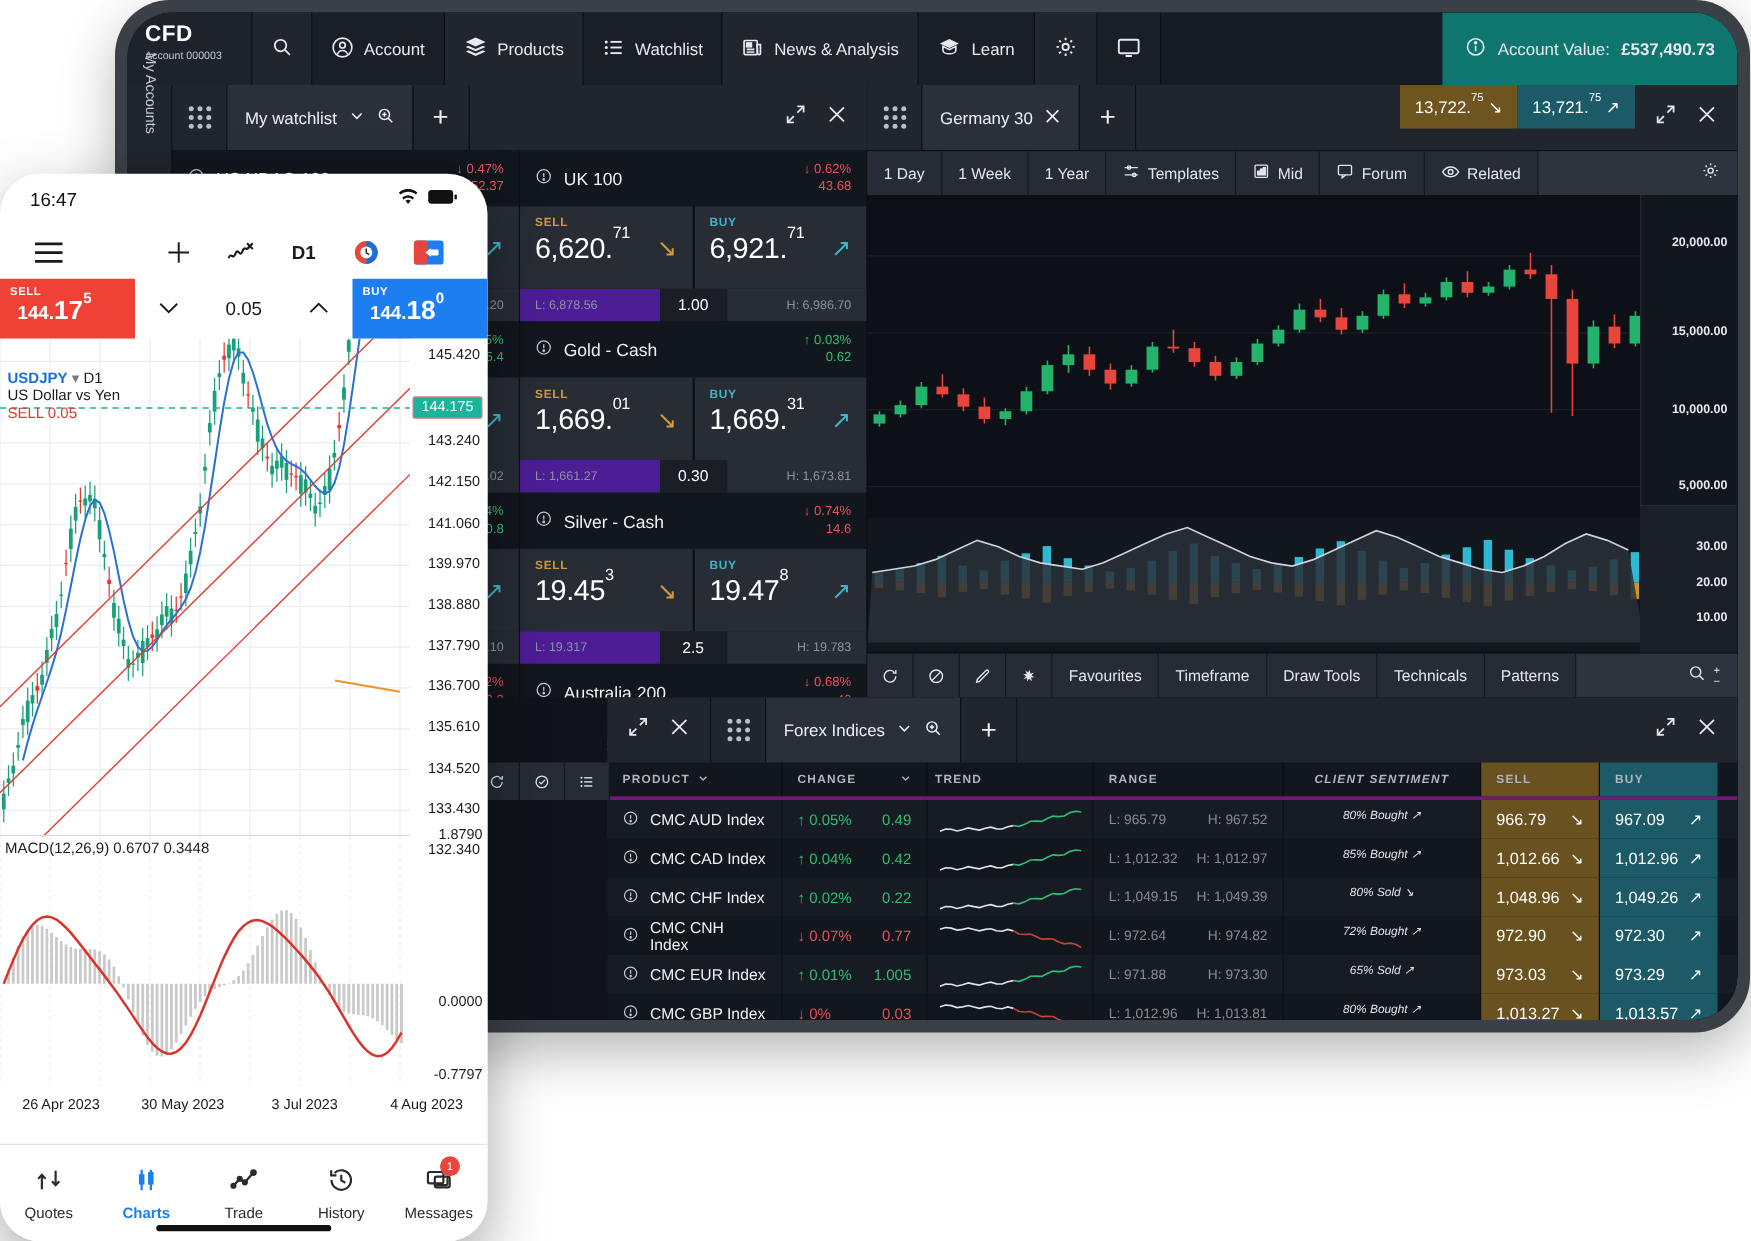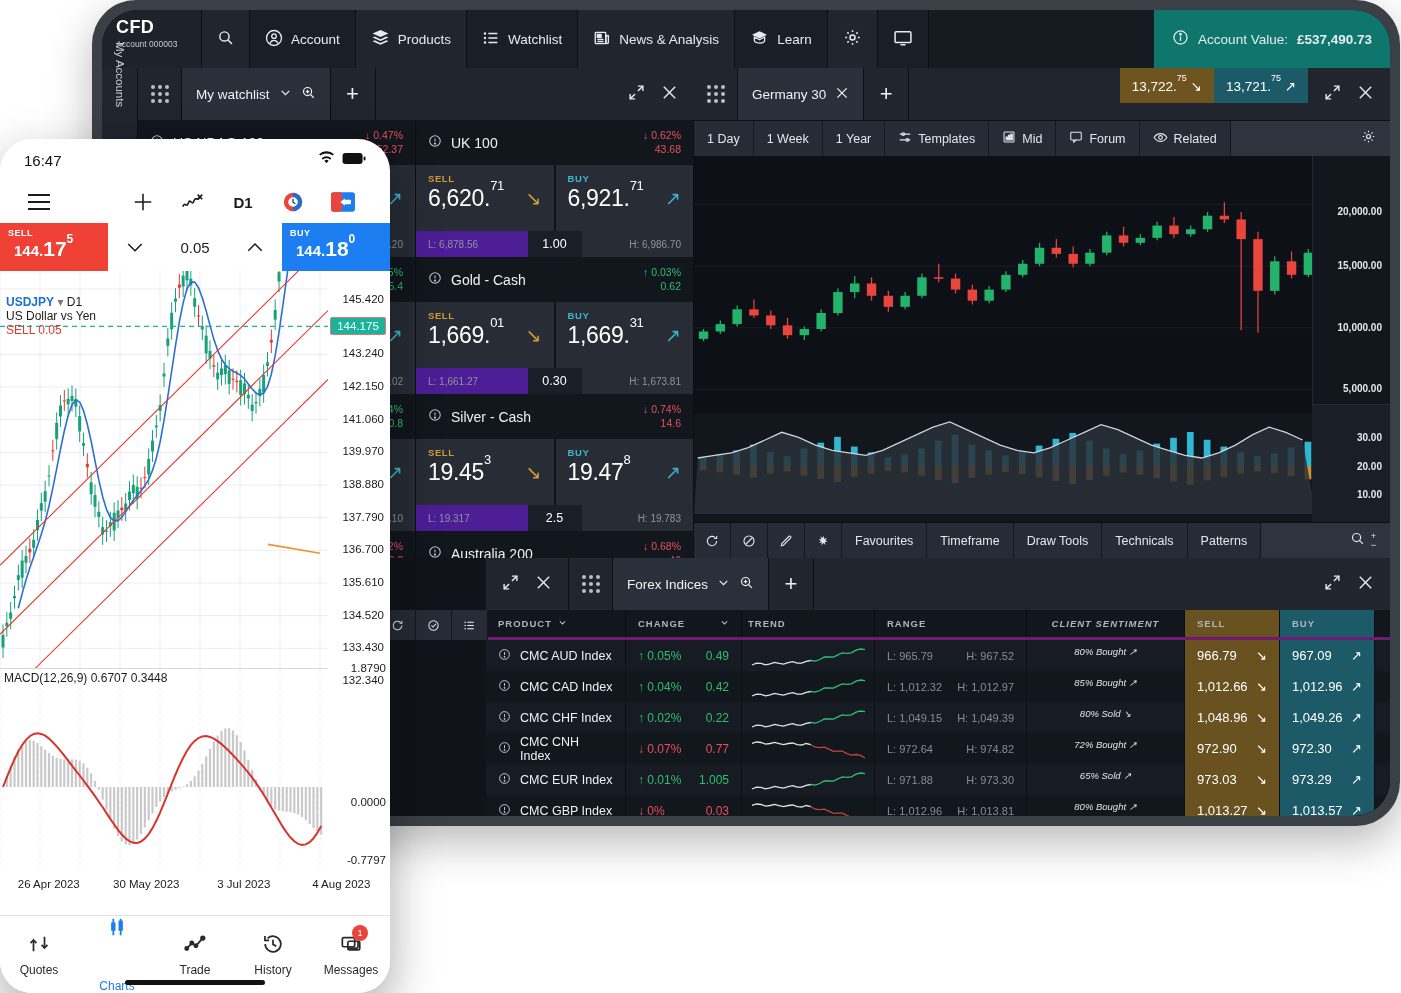--- a/index.html
+++ b/index.html
@@ -208,21 +208,21 @@
   .ph-sym .s1 { font-size: 12px; color: #1b1b1b; margin-top: 20px; }
   .ph-sym .s1 b { color: #1c6fd0; }
   .ph-sym .s2 { font-size: 12px; color: #1b1b1b; }
   .ph-sym .s3 { font-size: 12px; color: #e03a2f; }
   .ph-macd { position: absolute; left: 0; right: 62px; bottom: 58px; height: 200px; border-top: 1px solid #d9d9d9; }
   .ph-macd .lbl { position: absolute; left: 4px; top: 2px; font-size: 12px; color: #1b1b1b; z-index: 4; }
   .ph-dates { position: absolute; left: 0; right: 0; bottom: 36px; display: flex; font-size: 11.5px; color: #1b1b1b; }
   .ph-dates span { flex: 1; text-align: center; }
   .ph-nav { position: absolute; left: 0; right: 0; bottom: 0; height: 78px; background: #fff; border-top: 1px solid #e3e3e3; display: flex; }
   .ph-nav .ni { flex: 1; display: flex; flex-direction: column; align-items: center; justify-content: center; gap: 5px; color: #2a2a2a; font-size: 12px; position: relative; }
-  .ph-nav .ni.active { color: #1c7ef0; font-weight: 400; justify-content: space-between; }
+  .ph-nav .ni.active { color: #1c7ef0; font-weight: 700; }
   .ph-nav .badge {
     position: absolute; top: 9px; right: 22px; width: 16px; height: 16px; border-radius: 50%;
     background: #e8453c; color: #fff; font-size: 9px; display: flex; align-items: center; justify-content: center;
   }
   .home-ind { position: absolute; left: 50%; transform: translateX(-50%); bottom: 8px; width: 140px; height: 5px; border-radius: 3px; background: #111; }
 </style>
 </head>
 <body>
 
 <div class="stage">
@@ -934,21 +934,21 @@
                 <rect x="622.7567567567568" y="310" width="7.048648648648649" height="10.151428571428571" fill="#d0912f"></rect>
                 <rect x="640.3783783783783" y="285.7142857142857" width="7.048648648648649" height="24.285714285714285" fill="#2fb8d4"></rect>
                 <rect x="640.3783783783783" y="310" width="7.048648648648649" height="13.357142857142858" fill="#d0912f"></rect>
                 <path d="M4,302 L21.62162162162162,299.42857142857144 L39.24324324324324,296.85714285714283 L56.86486486486486,291.7142857142857 L74.48648648648648,284 L92.1081081081081,276.2857142857143 L109.72972972972973,281.42857142857144 L127.35135135135135,289.14285714285717 L144.97297297297297,294.2857142857143 L162.59459459459458,296.85714285714283 L180.2162162162162,299.42857142857144 L197.83783783783784,294.2857142857143 L215.45945945945945,286.57142857142856 L233.08108108108107,278.85714285714283 L250.7027027027027,271.14285714285717 L268.3243243243243,266 L285.94594594594594,273.7142857142857 L303.56756756756755,281.42857142857144 L321.18918918918916,289.14285714285717 L338.8108108108108,294.2857142857143 L356.4324324324324,296.85714285714283 L374.05405405405406,291.7142857142857 L391.6756756756757,284 L409.2972972972973,276.2857142857143 L426.9189189189189,268.57142857142856 L444.5405405405405,273.7142857142857 L462.16216216216213,281.42857142857144 L479.78378378378375,289.14285714285717 L497.4054054054054,294.2857142857143 L515.0270270270271,299.42857142857144 L532.6486486486486,302 L550.2702702702702,296.85714285714283 L567.8918918918919,289.14285714285717 L585.5135135135135,278.85714285714283 L603.1351351351351,271.14285714285717 L620.7567567567568,276.2857142857143 L638.3783783783783,284 L652,358 L0,358 Z" fill="#2a3038" opacity=".85"></path>
                 <path d="M4,302 L21.62162162162162,299.42857142857144 L39.24324324324324,296.85714285714283 L56.86486486486486,291.7142857142857 L74.48648648648648,284 L92.1081081081081,276.2857142857143 L109.72972972972973,281.42857142857144 L127.35135135135135,289.14285714285717 L144.97297297297297,294.2857142857143 L162.59459459459458,296.85714285714283 L180.2162162162162,299.42857142857144 L197.83783783783784,294.2857142857143 L215.45945945945945,286.57142857142856 L233.08108108108107,278.85714285714283 L250.7027027027027,271.14285714285717 L268.3243243243243,266 L285.94594594594594,273.7142857142857 L303.56756756756755,281.42857142857144 L321.18918918918916,289.14285714285717 L338.8108108108108,294.2857142857143 L356.4324324324324,296.85714285714283 L374.05405405405406,291.7142857142857 L391.6756756756757,284 L409.2972972972973,276.2857142857143 L426.9189189189189,268.57142857142856 L444.5405405405405,273.7142857142857 L462.16216216216213,281.42857142857144 L479.78378378378375,289.14285714285717 L497.4054054054054,294.2857142857143 L515.0270270270271,299.42857142857144 L532.6486486486486,302 L550.2702702702702,296.85714285714283 L567.8918918918919,289.14285714285717 L585.5135135135135,278.85714285714283 L603.1351351351351,271.14285714285717 L620.7567567567568,276.2857142857143 L638.3783783783783,284" stroke="#cfd4dc" stroke-width="1.3" fill="none"></path>
               </svg>
             <div class="chart-yaxis" id="chart-yaxis">
                 <div class="t" style="top: 227.368px;">5,000.00</div>
                 <div class="t" style="top: 165.789px;">10,000.00</div>
                 <div class="t" style="top: 104.211px;">15,000.00</div>
-                <div class="t" style="top: 50px;">20,000.00</div>
+                <div class="t" style="top: 33px;">20,000.00</div>
               </div>
             <div class="sub-yaxis" id="chart-subaxis">
                 <div class="t" style="top: 83.8621px;">10.00</div>
                 <div class="t" style="top: 55.5862px;">20.00</div>
                 <div class="t" style="top: 27.3103px;">30.00</div>
               </div>
           </div>
 
           <div class="chart-toolrow">
             <div class="ctool icononly">
@@ -1650,21 +1650,21 @@
           <rect x="319.6666666666667" y="-72.17684512191212" width="3" height="14.772688798817555" fill="#18a07a"></rect>
           <path d="M18.3,337.3 L22.2,322.4 L26.0,309.1 L29.8,297.1 L33.7,285.8 L37.5,274.8 L41.3,263.3 L45.2,250.3 L49.0,235.0 L52.8,217.1 L56.7,197.6 L60.5,178.1 L64.3,160.0 L68.2,144.6 L72.0,133.7 L75.8,128.9 L79.7,131.0 L83.5,139.6 L87.3,153.3 L91.2,170.5 L95.0,189.8 L98.8,208.9 L102.7,225.7 L106.5,238.4 L110.3,246.4 L114.2,249.9 L118.0,249.7 L121.8,246.3 L125.7,240.9 L129.5,234.7 L133.3,229.2 L137.2,224.4 L141.0,219.9 L144.8,214.8 L148.7,208.3 L152.5,199.4 L156.3,187.2 L160.2,170.6 L164.0,149.7 L167.8,125.6 L171.7,100.0 L175.5,74.7 L179.3,51.2 L183.2,31.7 L187.0,17.9 L190.8,11.1 L194.7,11.0 L198.5,16.7 L202.3,26.8 L206.2,40.0 L210.0,54.4 L213.8,68.1 L217.7,79.4 L221.5,87.9 L225.3,93.8 L229.2,97.7 L233.0,100.2 L236.8,102.0 L240.7,104.4 L244.5,108.0 L248.3,112.9 L252.2,118.0 L256.0,122.0 L259.8,123.8 L263.7,122.1 L267.5,115.6 L271.3,103.2 L275.2,84.7 L279.0,61.4 L282.8,34.9 L286.7,6.9 L290.5,-20.7 L294.3,-45.9 L298.2,-66.4 L302.0,-81.0 L305.8,-89.6 L309.7,-93.0 L313.5,-92.1 L317.3,-88.0 L321.2,-82.0" stroke="#2b6fd6" stroke-width="1.6" fill="none"></path>
           <line x1="0" y1="294.318042813456" x2="328" y2="-29.351681957186976" stroke="#e03a2f" stroke-width="1.1"></line>
           <line x1="0" y1="363.24770642201906" x2="328" y2="39.577981651376135" stroke="#e03a2f" stroke-width="1.1"></line>
           <line x1="0" y1="432.1773700305813" x2="328" y2="108.5076452599384" stroke="#e03a2f" stroke-width="1.1"></line>
           <line x1="0" y1="55.31192660550392" x2="328" y2="55.31192660550392" stroke="#19b49a" stroke-width="1.2" stroke-dasharray="5,4"></line>
           <line x1="268" y1="273.3394495412842" x2="320" y2="282.33027522935794" stroke="#f0922a" stroke-width="1.6"></line>
         </svg>
 
       <div class="ph-axis" id="ph-axis">
-          <div class="t" style="top: 22px;">145.420</div>
+          <div class="t" style="top: 7px;">145.420</div>
           <div class="t" style="top: 76.3333px;">143.240</div>
           <div class="t" style="top: 109px;">142.150</div>
           <div class="t" style="top: 141.667px;">141.060</div>
           <div class="t" style="top: 174.333px;">139.970</div>
           <div class="t" style="top: 207px;">138.880</div>
           <div class="t" style="top: 239.667px;">137.790</div>
           <div class="t" style="top: 272.333px;">136.700</div>
           <div class="t" style="top: 305px;">135.610</div>
           <div class="t" style="top: 337.667px;">134.520</div>
           <div class="t" style="top: 370.333px;">133.430</div>

